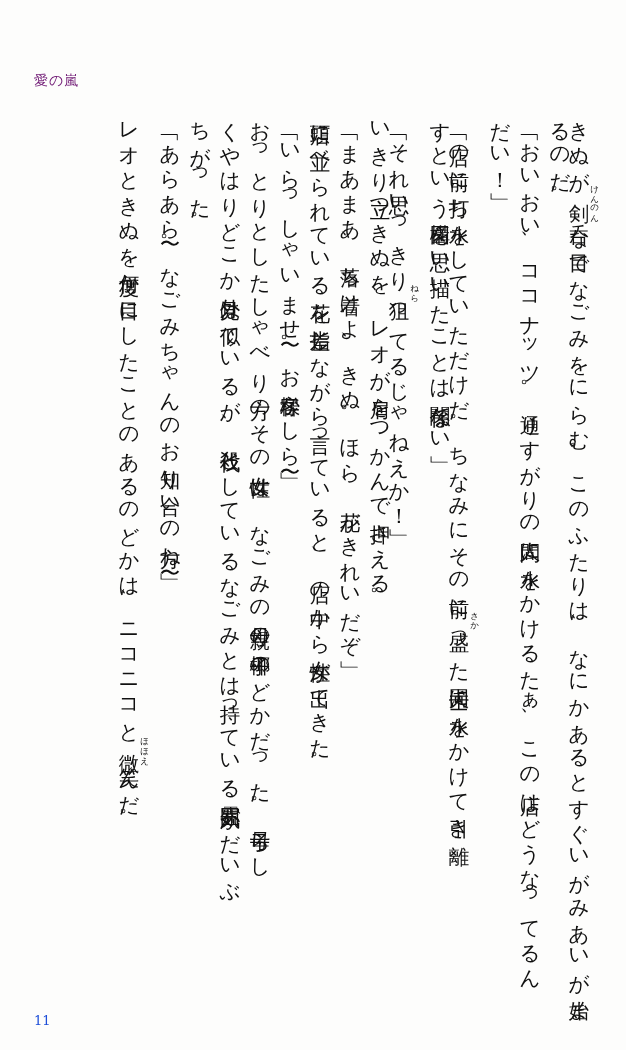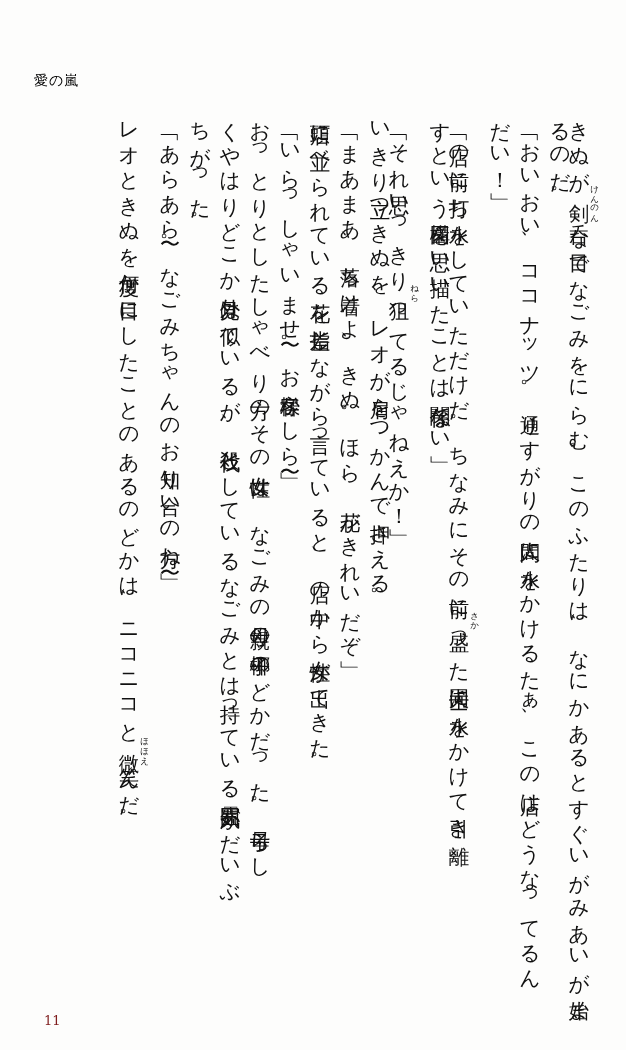--- a/index.html
+++ b/index.html
@@ -19,29 +19,29 @@
     position: absolute;
     inset: 0;
     background: #fdfdfc;
   }
   .header-title {
     position: absolute;
     top: 72px;
     left: 34px;
     font-size: 14px;
     letter-spacing: 1px;
-    color: #000000;
+    color: #701a75;
     font-family: "DejaVu Serif", serif;
   }
   .page-number {
     position: absolute;
-    left: 44px;
+    left: 34px;
     bottom: 22px;
     font-size: 13px;
-    color: #7f1d1d;
+    color: #1d4ed8;
     font-family: "DejaVu Serif", serif;
   }
   .body-area {
     position: absolute;
     top: 108px;
     left: 28px;
     right: 26px;
     height: 900px;
     display: flex;
     flex-direction: row-reverse;

